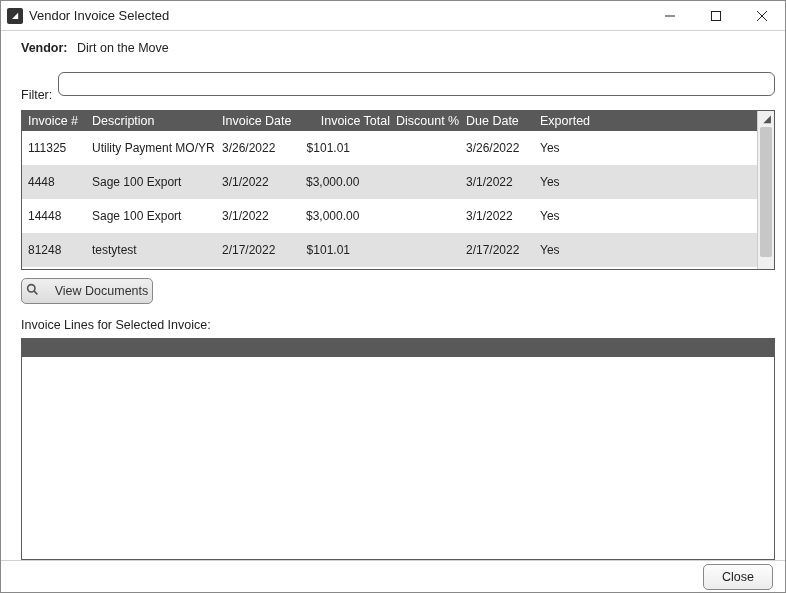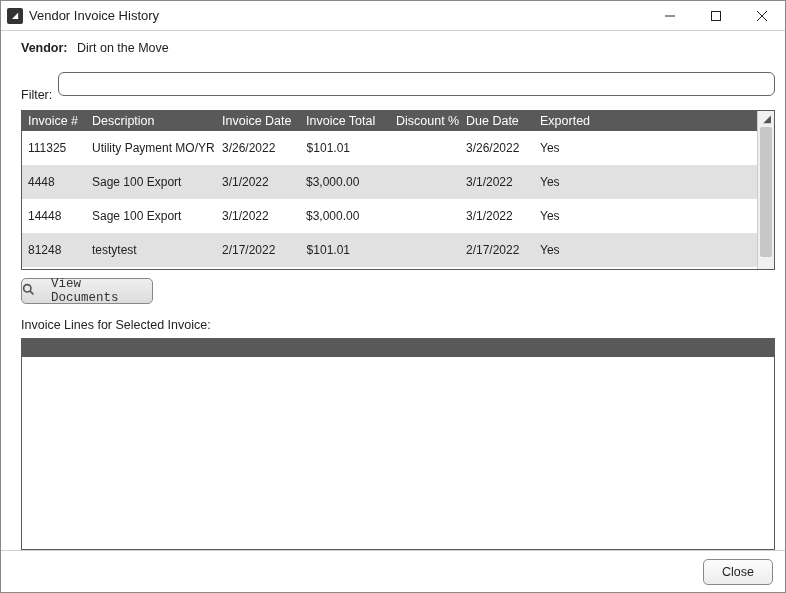--- a/index.html
+++ b/index.html
@@ -158,21 +158,20 @@
     border: 1px solid #888;
     border-radius: 5px;
     background: linear-gradient(#efefef,#dcdcdc);
     display: flex;
     align-items: center;
     justify-content: center;
     gap: 16px;
     font-size: 12.5px;
     color: #333;
     cursor: pointer;
-    font-family: Liberation Mono, monospace;
   }
   .btn-viewdocs svg { width: 13px; height: 13px; }
 
   .lines-label {
     margin-top: 14px;
     margin-bottom: 6px;
   }
   .lines-grid {
     border: 1px solid #5a5a5a;
     flex: 1;
@@ -185,21 +184,21 @@
     height: 18px;
     background: #595959;
   }
   .lines-grid .body {
     flex: 1;
     background: #fff;
   }
 
   .footer {
     border-top: 1px solid #d0d0d0;
-    height: 42px;
+    height: 32px;
     display: flex;
     align-items: center;
     justify-content: flex-end;
     padding-right: 12px;
   }
   .btn-close-f {
     width: 70px;
     height: 26px;
     border: 1px solid #888;
     border-radius: 5px;
@@ -211,21 +210,21 @@
     cursor: pointer;
   }
 </style>
 </head>
 <body>
 
 <div class="window">
 
   <div class="titlebar">
     <div class="app-icon">◢</div>
-    <div class="title">Vendor Invoice History</div>
+    <div class="title">Vendor Invoice Selected</div>
     <div class="win-controls">
       <div class="win-btn">
         <svg width="10" height="10" viewBox="0 0 10 10">
             <line x1="0" y1="5" x2="10" y2="5" stroke="#222" stroke-width="1"></line>
           </svg>
       </div>
       <div class="win-btn">
         <svg width="10" height="10" viewBox="0 0 10 10">
             <rect x="0.5" y="0.5" width="9" height="9" fill="none" stroke="#222" stroke-width="1"></rect>
           </svg>
@@ -261,21 +260,21 @@
           <col style="width:90px">
           <col style="width:70px">
           <col style="width:74px">
           <col>
         </colgroup>
         <thead>
           <tr>
             <th>Invoice #</th>
             <th>Description</th>
             <th>Invoice Date</th>
-            <th style="text-align:left;padding-right:0">Invoice Total</th>
+            <th style="text-align:right;padding-right:0">Invoice Total</th>
             <th>Discount %</th>
             <th>Due Date</th>
             <th>Exported</th>
           </tr>
         </thead>
         <tbody id="grid-rows">
               <tr>
                 <td>111325</td>
                 <td>Utility Payment MO/YR</td>
                 <td>3/26/2022</td>

